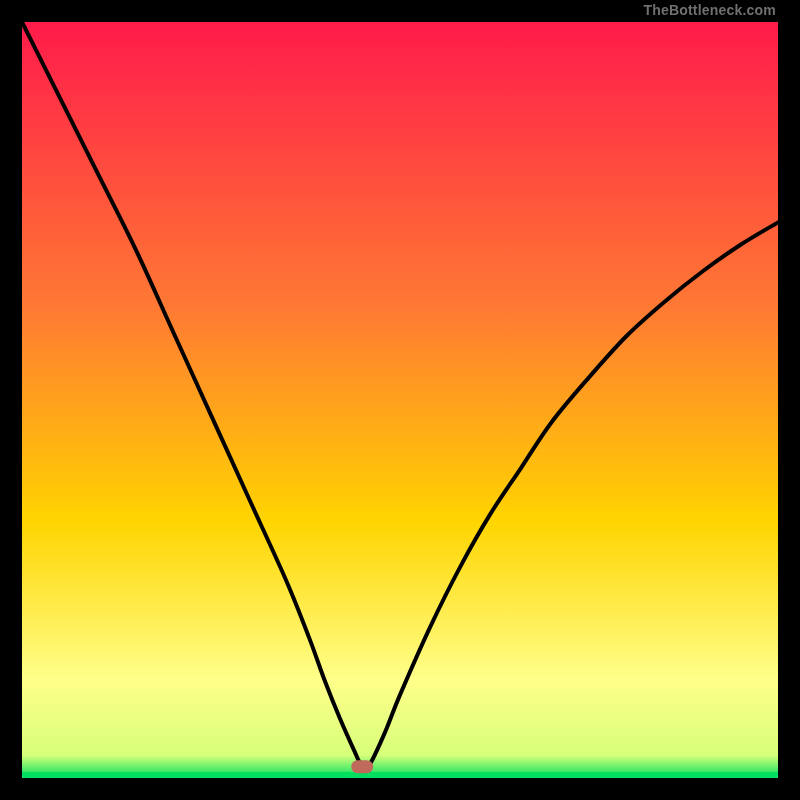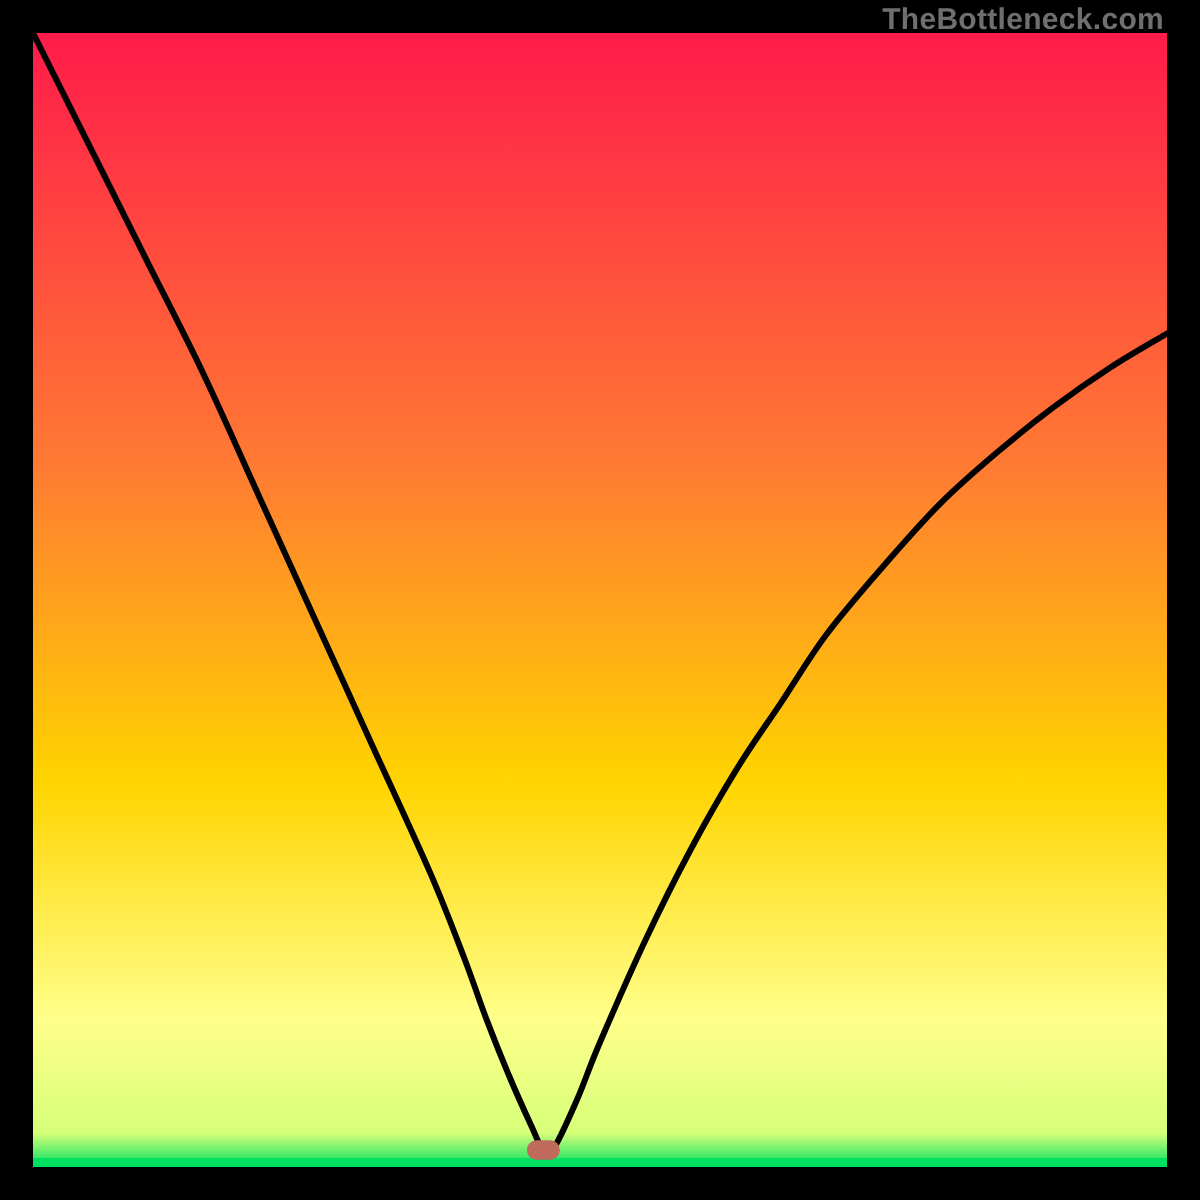--- a/index.html
+++ b/index.html
@@ -23,21 +23,21 @@
     position: absolute;
     left: 0;
     top: 0;
     width: 756px;
     height: 756px;
   }
   .watermark {
     position: absolute;
     top: 2px;
     right: 24px;
-    font-size: 20px;
+    font-size: 14px;
     font-weight: 600;
     color: #6f6f6f;
     letter-spacing: 0.2px;
     user-select: none;
     margin-left: 21px;
   }
 </style>
 </head>
 <body>
 

